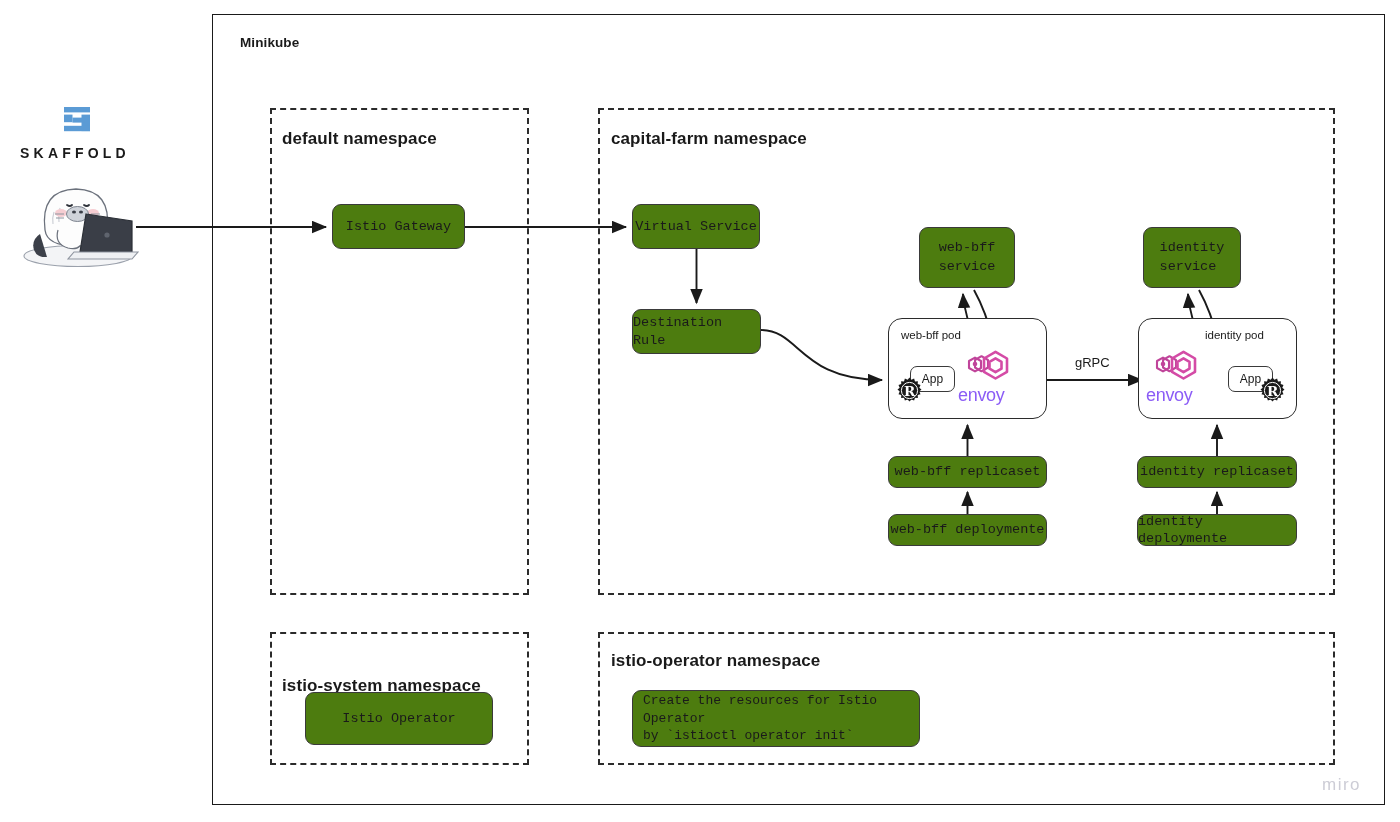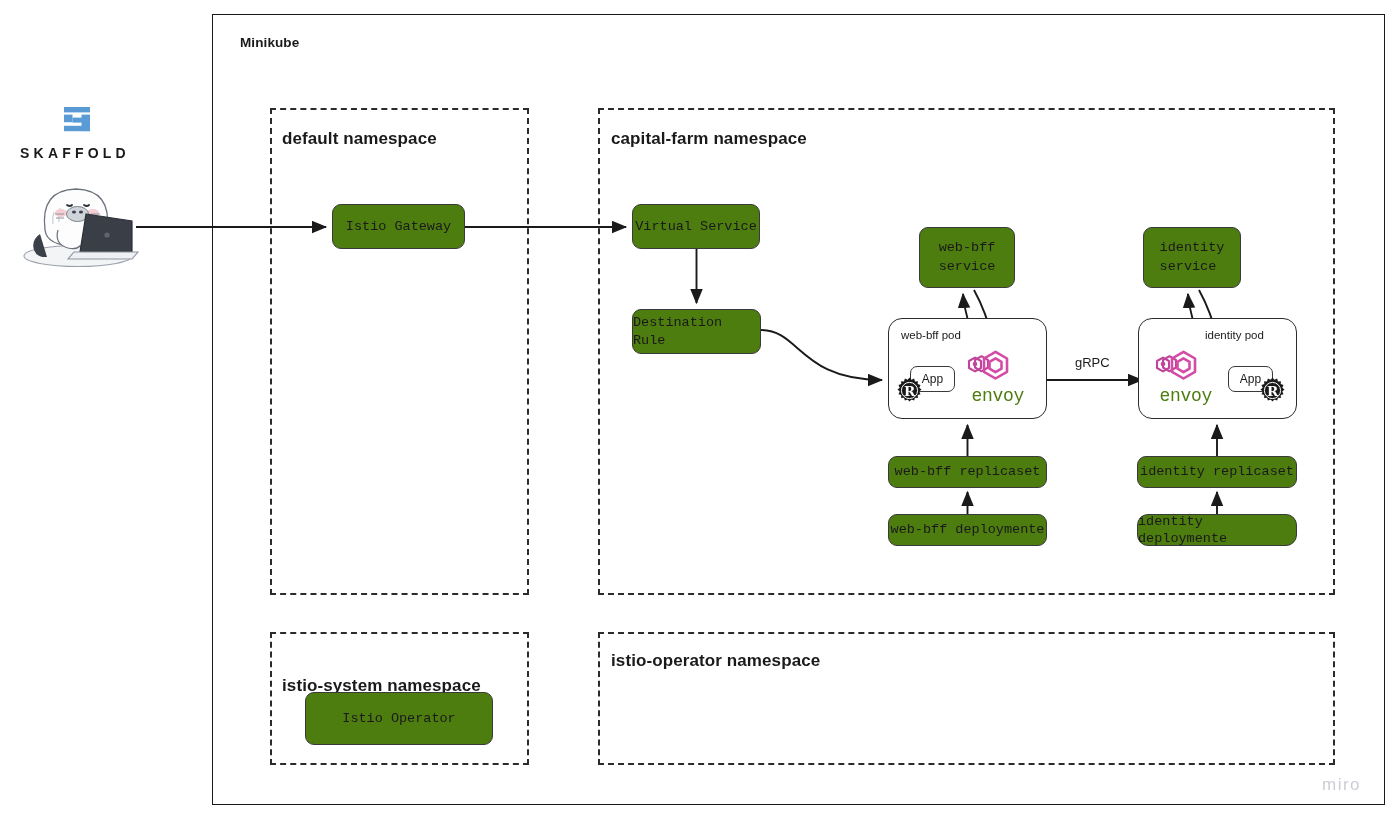--- a/index.html
+++ b/index.html
@@ -46,21 +46,21 @@
   .node.two-line{line-height:1.35;}
 
   #n-gateway{left:332px;top:204px;width:133px;height:45px;}
   #n-vs{left:632px;top:204px;width:128px;height:45px;}
   #n-dr{left:632px;top:309px;width:129px;height:45px;}
   #n-webbff-svc{left:919px;top:227px;width:96px;height:61px;}
   #n-identity-svc{left:1143px;top:227px;width:98px;height:61px;}
   #n-webbff-rs{left:888px;top:456px;width:159px;height:32px;}
   #n-identity-rs{left:1137px;top:456px;width:160px;height:32px;}
   #n-webbff-dep{left:888px;top:514px;width:159px;height:32px;}
-  #n-identity-dep{left:1137px;top:514px;width:160px;height:32px;border-radius:11px;}
+  #n-identity-dep{left:1137px;top:514px;width:160px;height:32px;}
   #n-istio-operator{left:305px;top:692px;width:188px;height:53px;}
   #n-operator-note{left:632px;top:690px;width:288px;height:57px;font-size:13px;padding:0 10px;}
 
   
   .pod{
     position:absolute;box-sizing:border-box;
     border:1.4px solid #2b2b2b;border-radius:14px;background:#fff;
   }
   #pod-webbff{left:888px;top:318px;width:159px;height:101px;}
   #pod-identity{left:1138px;top:318px;width:159px;height:101px;}
@@ -81,23 +81,23 @@
   
   .rust{position:absolute;width:27px;height:27px;}
   #rust-webbff{left:896px;top:377px;}
   #rust-identity{left:1259px;top:377px;}
 
   
   .envoy{position:absolute;width:66px;height:58px;}
   #envoy-webbff{left:958px;top:347px;}
   #envoy-identity{left:1146px;top:347px;}
   .envoy-word{
-    position:absolute;left:0;bottom:-1px;width:66px;text-align:right;
-    font-size:18px;letter-spacing:-.3px;color:#4d7c0f;
-    font-family:Liberation Mono, monospace;
+    position:absolute;left:0;bottom:-1px;width:66px;text-align:left;
+    font-size:18px;letter-spacing:-.3px;color:#8b5cf6;
+    font-family:Liberation Sans, sans-serif;
   }
 
   
   .skaffold-logo{position:absolute;left:56px;top:106px;width:42px;height:34px;}
   .skaffold-word{
     position:absolute;left:10px;top:145px;width:130px;text-align:center;
     font-size:14px;font-weight:bold;letter-spacing:4.2px;color:#1a1a1a;
   }
   .seal{position:absolute;left:14px;top:178px;width:125px;height:92px;}
 
@@ -229,20 +229,26 @@
       <span>service</span>
     </span>
   </div>
 
   <div class="node" id="n-webbff-rs">web-bff replicaset</div>
   <div class="node" id="n-identity-rs">identity replicaset</div>
   <div class="node" id="n-webbff-dep">web-bff deploymente</div>
   <div class="node" id="n-identity-dep">identity deploymente</div>
   <div class="node" id="n-istio-operator">Istio Operator</div>
 
+  <div class="node two-line" id="n-operator-note">
+    <span>
+      <span>Create the resources for Istio Operator</span><br>
+      <span>by `istioctl operator init`</span>
+    </span>
+  </div>
 
   <div class="pod" id="pod-webbff"></div>
   <div class="pod-label" id="pod-webbff-label">web-bff pod</div>
 
   <div class="pod" id="pod-identity"></div>
   <div class="pod-label" id="pod-identity-label">identity pod</div>
 
   <div class="app-chip" id="app-webbff">App</div>
   <div class="app-chip" id="app-identity">App</div>
 

